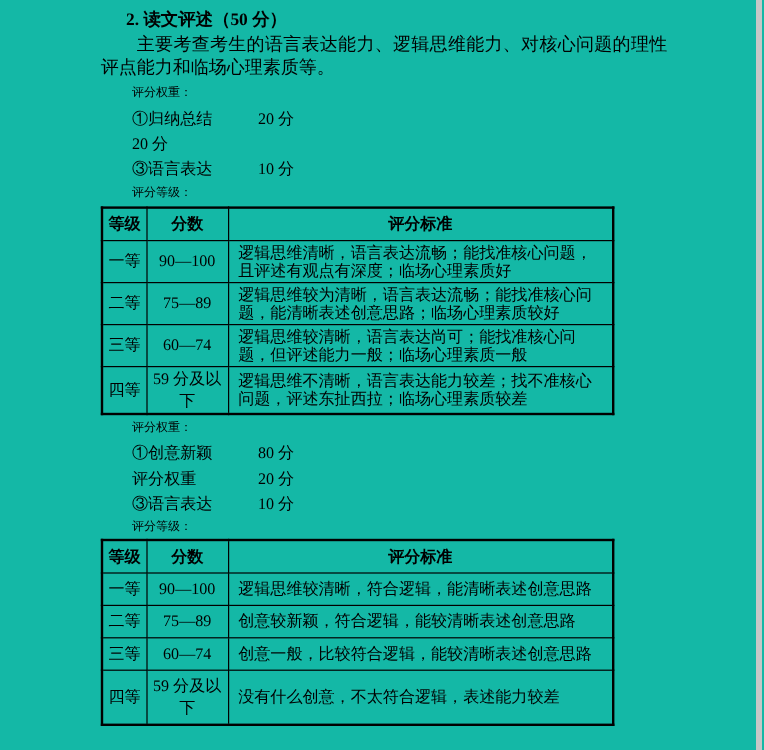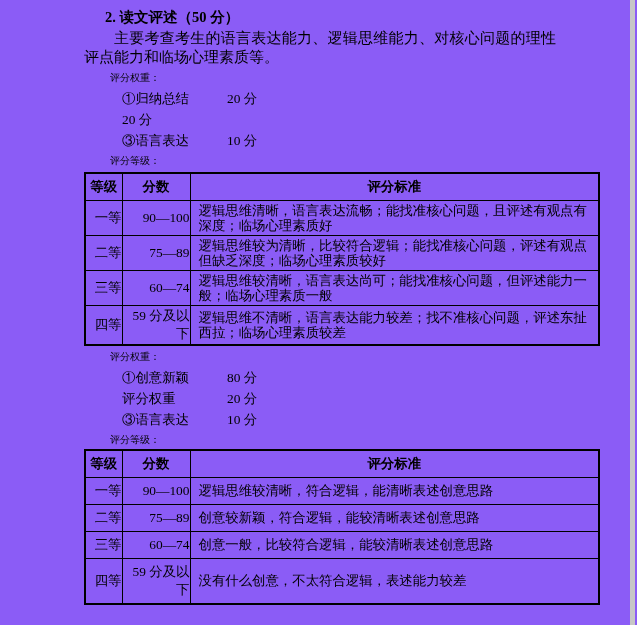--- a/index.html
+++ b/index.html
@@ -1,19 +1,19 @@
 <!DOCTYPE html>
 <html><head>
 <meta charset="utf-8">
 <style>
   html,body { margin:0; padding:0; background:#ffffff; }
   .page {
     position:relative;
     width:637px; height:625px;
-    background:#8b5cf6;
+    background:#14b8a6;
     overflow:hidden;
     font-family:"Liberation Serif","DejaVu Serif",serif;
     color:#000000;
   }
   .content {
     position:absolute; left:84px; top:0;
     width:472px;
   }
   .sec-heading {
     margin:8px 0 0 21px;
@@ -28,47 +28,47 @@
     text-indent:2em;
     text-align:justify;
   }
   .label-line {
     margin-left:26px;
     font-size:10px; line-height:21px;
   }
   .grades-line { line-height:19px; }
   .weight-row {
     display:flex;
-    margin-left:38px;
+    margin-left:26px;
     font-size:13.4px; line-height:21px;
   }
   .weight-row .wlabel { width:105px; }
   table.rubric {
     margin-top:2px;
-    width:516px;
+    width:428px;
     border-collapse:collapse;
     table-layout:fixed;
     border:2px solid #000;
     font-size:13.4px;
   }
   table.rubric.second { margin-top:0; }
   table.rubric col.c1 { width:37px; }
   table.rubric col.c2 { width:68px; }
   table.rubric th {
     border:1px solid #000;
     font-weight:bold;
     text-align:center;
     padding:4px 0;
     font-size:13.4px;
   }
   table.rubric td {
     border:1px solid #000;
     vertical-align:middle;
   }
-  td.cen { text-align:right; padding:1px 0; }
+  td.cen { text-align:center; padding:1px 0; }
   table.rubric.first td.desc { padding:1.5px 8px; line-height:15.5px; }
   table.rubric.second td.desc { padding:4px 8px; line-height:16px; }
   table.rubric.second td.cen { padding:4px 0; }
   .edge-strip {
     position:absolute; top:0; left:630px;
     width:5px; height:625px;
     background:#c7c7c7;
   }
 </style>
 </head>
@@ -106,21 +106,21 @@
         <th>评分标准</th>
       </tr>
       <tr>
         <td class="cen">一等</td>
         <td class="cen">90—100</td>
         <td class="desc">逻辑思维清晰，语言表达流畅；能找准核心问题，且评述有观点有深度；临场心理素质好</td>
       </tr>
       <tr>
         <td class="cen">二等</td>
         <td class="cen">75—89</td>
-        <td class="desc">逻辑思维较为清晰，比较符合逻辑；能找准核心问题，评述有观点但缺乏深度；临场心理素质较好</td>
+        <td class="desc">逻辑思维较为清晰，语言表达流畅；能找准核心问题，能清晰表述创意思路；临场心理素质较好</td>
       </tr>
       <tr>
         <td class="cen">三等</td>
         <td class="cen">60—74</td>
         <td class="desc">逻辑思维较清晰，语言表达尚可；能找准核心问题，但评述能力一般；临场心理素质一般</td>
       </tr>
       <tr>
         <td class="cen">四等</td>
         <td class="cen">59 分及以下</td>
         <td class="desc">逻辑思维不清晰，语言表达能力较差；找不准核心问题，评述东扯西拉；临场心理素质较差</td>

